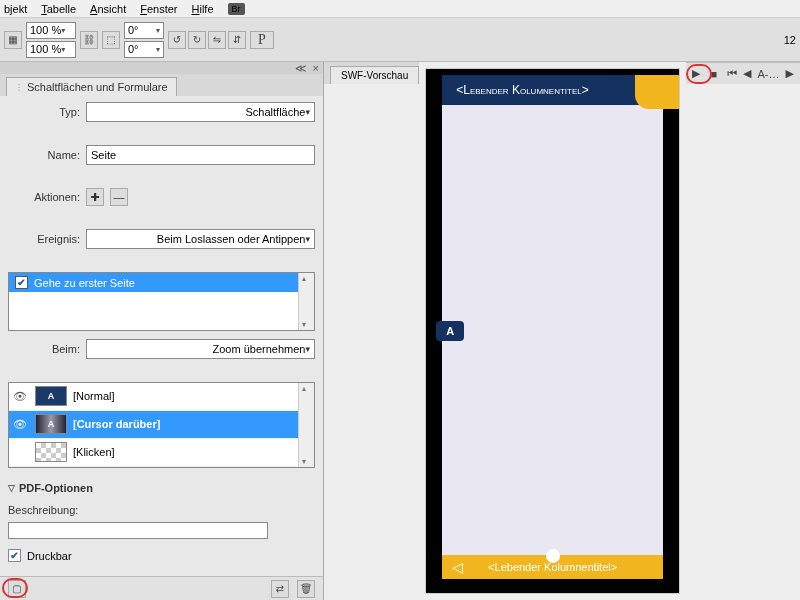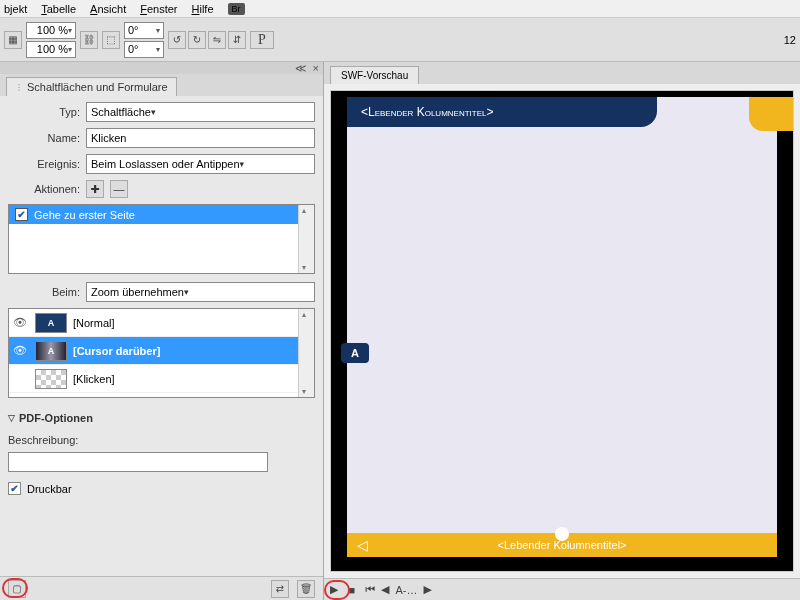--- a/index.html
+++ b/index.html
@@ -5,38 +5,38 @@
   * { box-sizing: border-box; margin: 0; padding: 0; font-family: Tahoma, Arial, sans-serif; font-size: 11px; }
   body { background: #e8e8e8; width: 800px; height: 600px; overflow: hidden; position: relative; }
   
   .menubar { background: #f0f0f0; height: 18px; display: flex; align-items: center; padding: 0 4px; gap: 14px; border-bottom: 1px solid #ccc; }
   .menubar span { color: #000; cursor: default; }
   .menubar span u { text-decoration: underline; }
   .br-box { background: #555; color: #fff; font-size: 9px; padding: 1px 4px; border-radius: 2px; }
   
   .toolbar { background: #e0e0e0; height: 44px; border-bottom: 1px solid #bbb; display: flex; align-items: center; padding: 2px 4px; gap: 4px; }
   .tool-col { display: flex; flex-direction: column; gap: 2px; }
-  .zoom-box { width: 50px; height: 17px; background: #fff; border: 1px solid #888; font-size: 10px; display: flex; align-items: center; padding: 0 3px; justify-content: flex-end; }
+  .zoom-box { width: 50px; height: 17px; background: #fff; border: 1px solid #888; font-size: 10px; display: flex; align-items: center; padding: 0 3px; justify-content: flex-start; }
   .zoom-box::after { content: "▾"; font-size: 8px; color: #555; }
   .tool-btn { width: 18px; height: 18px; background: #ddd; border: 1px solid #aaa; display: inline-flex; align-items: center; justify-content: center; font-size: 10px; color: #444; }
   .tool-group { display: flex; gap: 2px; align-items: center; }
   .deg-box { width: 40px; height: 17px; background: #fff; border: 1px solid #888; font-size: 10px; display: flex; align-items: center; padding: 0 3px; justify-content: space-between; }
   .deg-box::after { content: "▾"; font-size: 8px; color: #555; }
   
   .main { display: flex; height: calc(600px - 62px); }
   .panel-wrap { width: 324px; background: #e4e4e4; border-right: 1px solid #aaa; display: flex; flex-direction: column; }
   .panel-head-bar { height: 12px; background: #d0d0d0; display: flex; justify-content: flex-end; align-items: center; padding: 0 4px; gap: 6px; font-size: 9px; color: #555; }
   .panel-tab { display: flex; background: #d8d8d8; height: 22px; align-items: flex-end; padding-left: 6px; }
   .panel-tab .tab { background: #e8e8e8; border: 1px solid #aaa; border-bottom: none; padding: 3px 8px; font-size: 10px; color: #333; display: flex; align-items: center; gap: 4px; }
   .grip { color: #888; font-size: 8px; }
   .panel-body { flex: 1; background: #e8e8e8; padding: 6px 8px; overflow: hidden; display: flex; flex-direction: column; }
   
-  .row { display: flex; align-items: center; margin-bottom: 6px; gap: 6px; }
+  .row { display: flex; align-items: center; margin-bottom: 23px; gap: 6px; }
   .label { width: 72px; text-align: right; color: #333; }
-  .select, .input { flex: 1; height: 20px; background: #fff; border: 1px solid #888; padding: 0 4px; display: flex; align-items: center; justify-content: flex-start; }
+  .select, .input { flex: 1; height: 20px; background: #fff; border: 1px solid #888; padding: 0 4px; display: flex; align-items: center; justify-content: flex-end; }
   .select::after { content: "▾"; font-size: 9px; color: #333; }
   .input { justify-content: flex-start; }
   .icon-btn { width: 18px; height: 18px; background: #ddd; border: 1px solid #aaa; display: inline-flex; align-items: center; justify-content: center; font-size: 11px; color: #333; }
   
   .action-list { background: #fff; border: 1px solid #888; height: 70px; margin-bottom: 8px; position: relative; }
   .action-item { background: #3399ff; color: #fff; padding: 3px 6px; display: flex; align-items: center; gap: 6px; }
   .action-item .chk { width: 13px; height: 13px; background: #fff; border: 1px solid #555; display: inline-flex; align-items: center; justify-content: center; color: #2a5a9a; font-size: 10px; font-weight: bold; }
   .scroll-stub { position: absolute; right: 0; top: 0; width: 16px; height: 100%; background: #eee; border-left: 1px solid #ccc; }
   .scroll-stub::before { content: "▴"; position: absolute; top: 1px; left: 3px; font-size: 8px; color: #777; }
   .scroll-stub::after { content: "▾"; position: absolute; bottom: 1px; left: 3px; font-size: 8px; color: #777; }
@@ -57,21 +57,21 @@
   
   .collapse { display: flex; align-items: center; gap: 4px; margin: 6px 0; color: #333; cursor: default; font-weight: bold; }
   .collapse::before { content: "▽"; font-size: 9px; color: #666; }
   
   .text-field { background: #fff; border: 1px solid #888; height: 20px; width: 260px; margin-bottom: 10px; }
   
   .panel-footer { height: 24px; border-top: 1px solid #bbb; background: #e2e2e2; display: flex; align-items: center; justify-content: space-between; padding: 0 8px; position: relative; }
   .footer-icons { display: flex; gap: 8px; }
   .red-circle { position: absolute; left: 2px; bottom: 2px; width: 26px; height: 20px; border: 2px solid #d33; border-radius: 14px; pointer-events: none; }
   
-  .preview { flex: 1; background: #eee; display: flex; flex-direction: column; }
+  .preview { flex: 1; background: #eee; display: flex; flex-direction: row; }
   .preview-tab-bar { height: 22px; background: #d8d8d8; display: flex; align-items: flex-end; padding-left: 6px; }
   .preview-tab-bar .tab { background: #e8e8e8; border: 1px solid #aaa; border-bottom: none; padding: 3px 10px; font-size: 10px; }
   .canvas { flex: 1; background: #000000; position: relative; margin: 6px; border: 1px solid #ccc; overflow: hidden; }
   .page { position: absolute; left: 16px; top: 6px; right: 16px; bottom: 36px; background: #e9e7f2; }
   .header-bar { position: absolute; top: 0; left: 0; width: 310px; height: 30px; background: #15315f; color: #fff; display: flex; align-items: center; padding-left: 14px; font-variant: small-caps; font-size: 12px; border-bottom-right-radius: 16px; }
   .yellow-tab { position: absolute; right: -16px; top: 0; width: 44px; height: 34px; background: #f1b61e; border-bottom-left-radius: 14px; }
   .side-badge { position: absolute; left: -6px; top: 246px; background: #15315f; color: #fff; padding: 4px 10px; border-radius: 4px; font-size: 11px; font-weight: bold; }
   .footer-bar { position: absolute; left: 16px; right: 16px; bottom: 14px; height: 24px; background: #f1b61e; display: flex; align-items: center; justify-content: center; color: #fff; font-size: 12px; }
   .footer-bar .arrow { position: absolute; left: 10px; font-size: 14px; }
   .footer-cut { position: absolute; left: 50%; top: -6px; width: 14px; height: 14px; background: #fff; border-radius: 50%; transform: translateX(-50%); }
@@ -138,33 +138,33 @@
     <div class="panel-body">
       <div class="row">
         <div class="label">Typ:</div>
         <div class="select">
             <span>Schaltfläche</span>
           </div>
       </div>
       <div class="row">
         <div class="label">Name:</div>
         <div class="input">
-            <span>Klicken</span>
-          </div>
+            <span>Seite</span>
+          </div>
+      </div>
+      <div class="row">
+        <div class="label">Aktionen:</div>
+        <div class="icon-btn">✚</div>
+        <div class="icon-btn">—</div>
       </div>
       <div class="row">
         <div class="label">Ereignis:</div>
         <div class="select">
             <span>Beim Loslassen oder Antippen</span>
           </div>
-      </div>
-      <div class="row">
-        <div class="label">Aktionen:</div>
-        <div class="icon-btn">✚</div>
-        <div class="icon-btn">—</div>
       </div>
       <div class="action-list">
         <div class="action-item">
           <span class="chk">✔</span>
           <span>Gehe zu erster Seite</span>
         </div>
         <div class="scroll-stub"></div>
       </div>
       <div class="row">
         <div class="label">Beim:</div>

